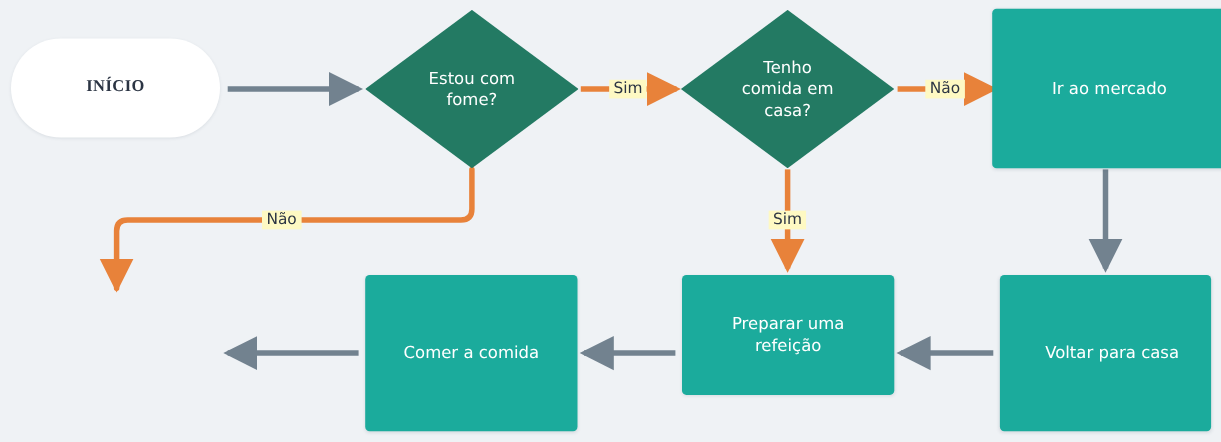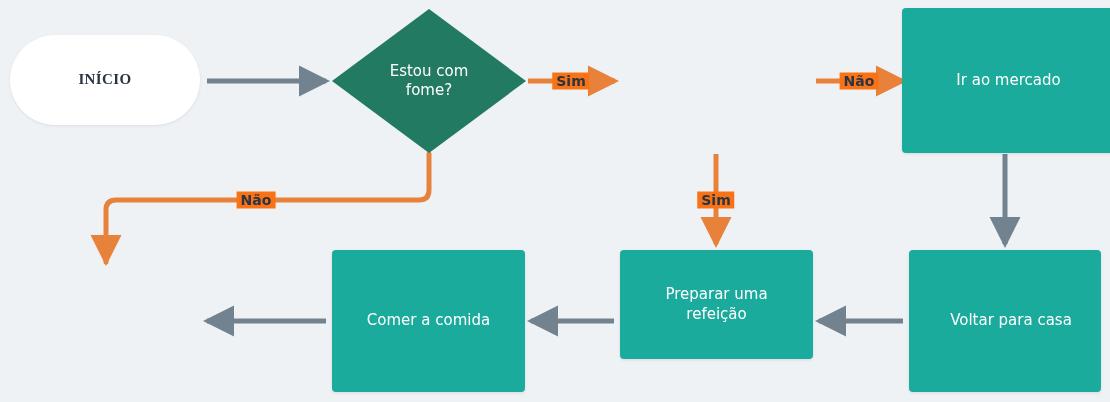--- a/index.html
+++ b/index.html
@@ -87,22 +87,22 @@
     font-size: 15px;
     font-weight: normal;
   }
 
   
   .edge-label {
     position: absolute;
     z-index: 4;
     color: #2b3443;
     font-size: 14px;
-    font-weight: bold;
-    background: #f97316;
+    font-weight: normal;
+    background: #fef9c3;
     padding: 0 4px;
     line-height: 17px;
     white-space: nowrap;
     transform: translate(-50%, -50%);
   }
 </style>
 </head>
 <body>
 
 <div id="chart">
@@ -139,20 +139,26 @@
   <div class="node terminal" style="left:10px; top:35px; width:190px; height:90px;">
     <span class="node-label">INÍCIO</span>
   </div>
 
   <div class="node decision" style="left:332px; top:9px; width:194px; height:144px;">
     <span class="diamond-shape"></span>
     <span class="node-label">Estou com
 fome?</span>
   </div>
 
+  <div class="node decision" style="left:619px; top:9px; width:194px; height:144px;">
+    <span class="diamond-shape"></span>
+    <span class="node-label">Tenho
+comida em
+casa?</span>
+  </div>
 
   <div class="node process" style="left:902px; top:8px; width:213px; height:145px;">
     <span class="node-label">Ir ao mercado</span>
   </div>
 
   <div class="node process" style="left:909px; top:250px; width:192px; height:142px;padding-left:12px;">
     <span class="node-label">Voltar para casa</span>
   </div>
 
   <div class="node process" style="left:620px; top:250px; width:193px; height:109px;">

